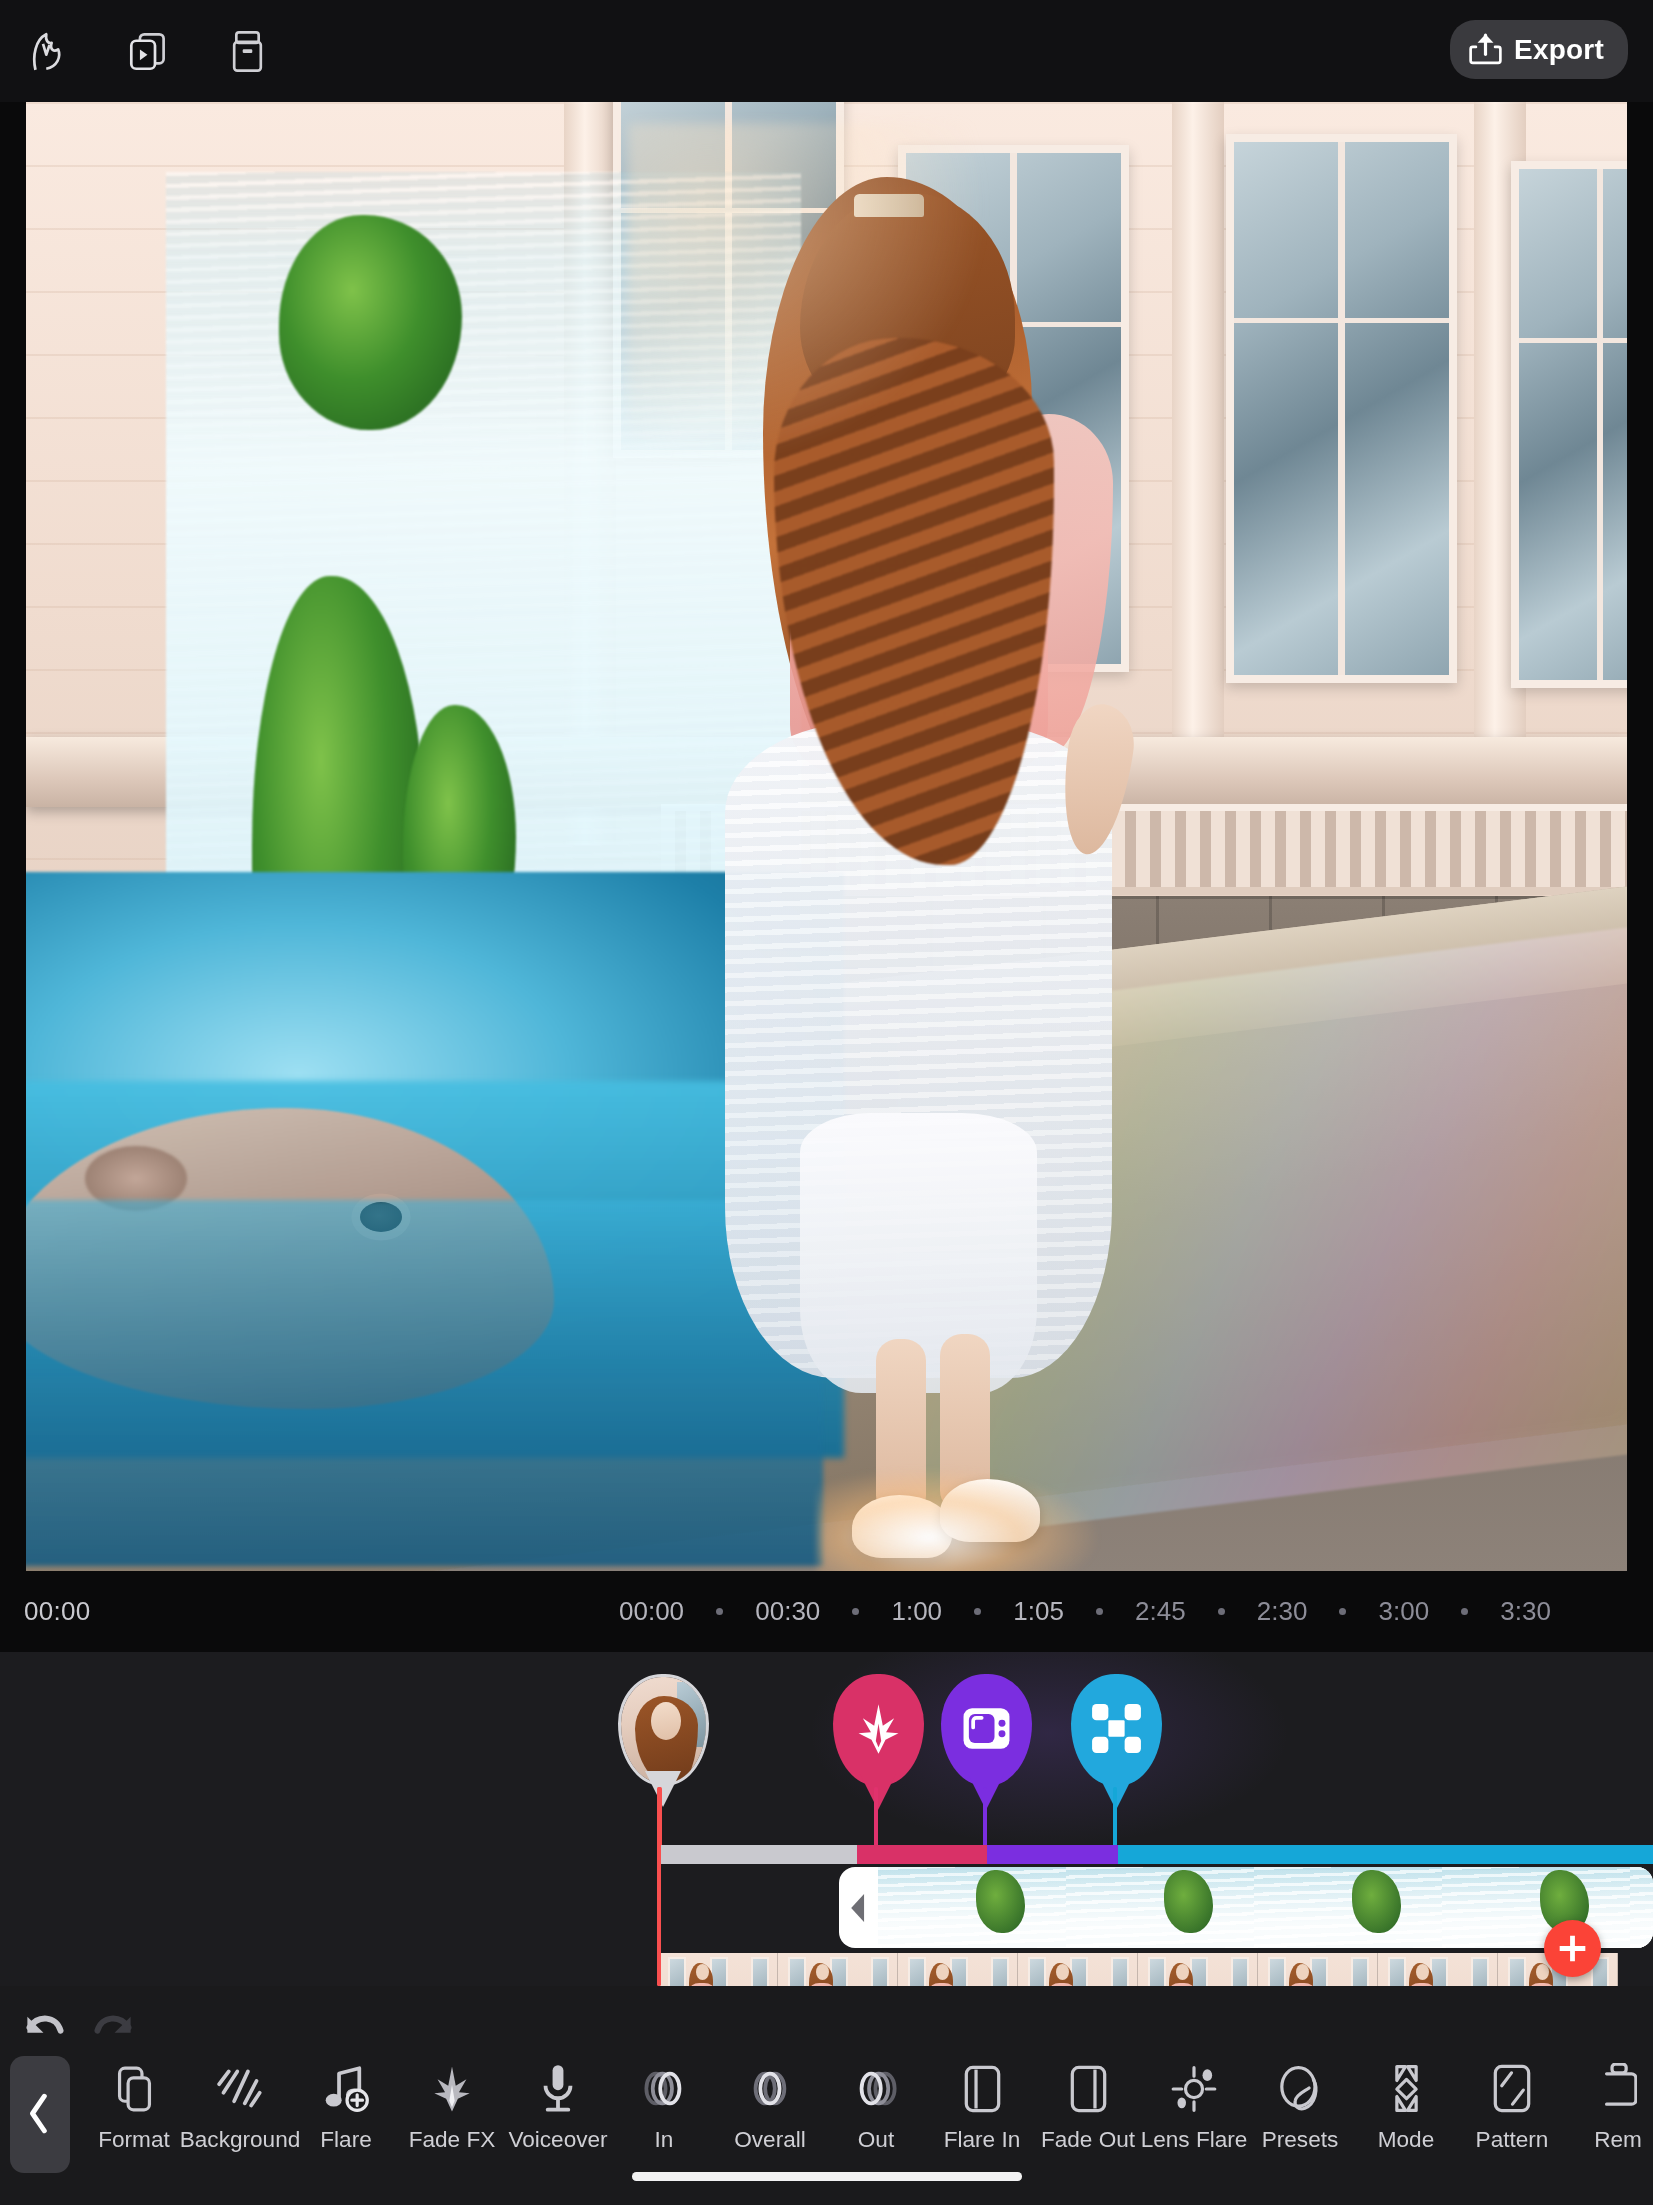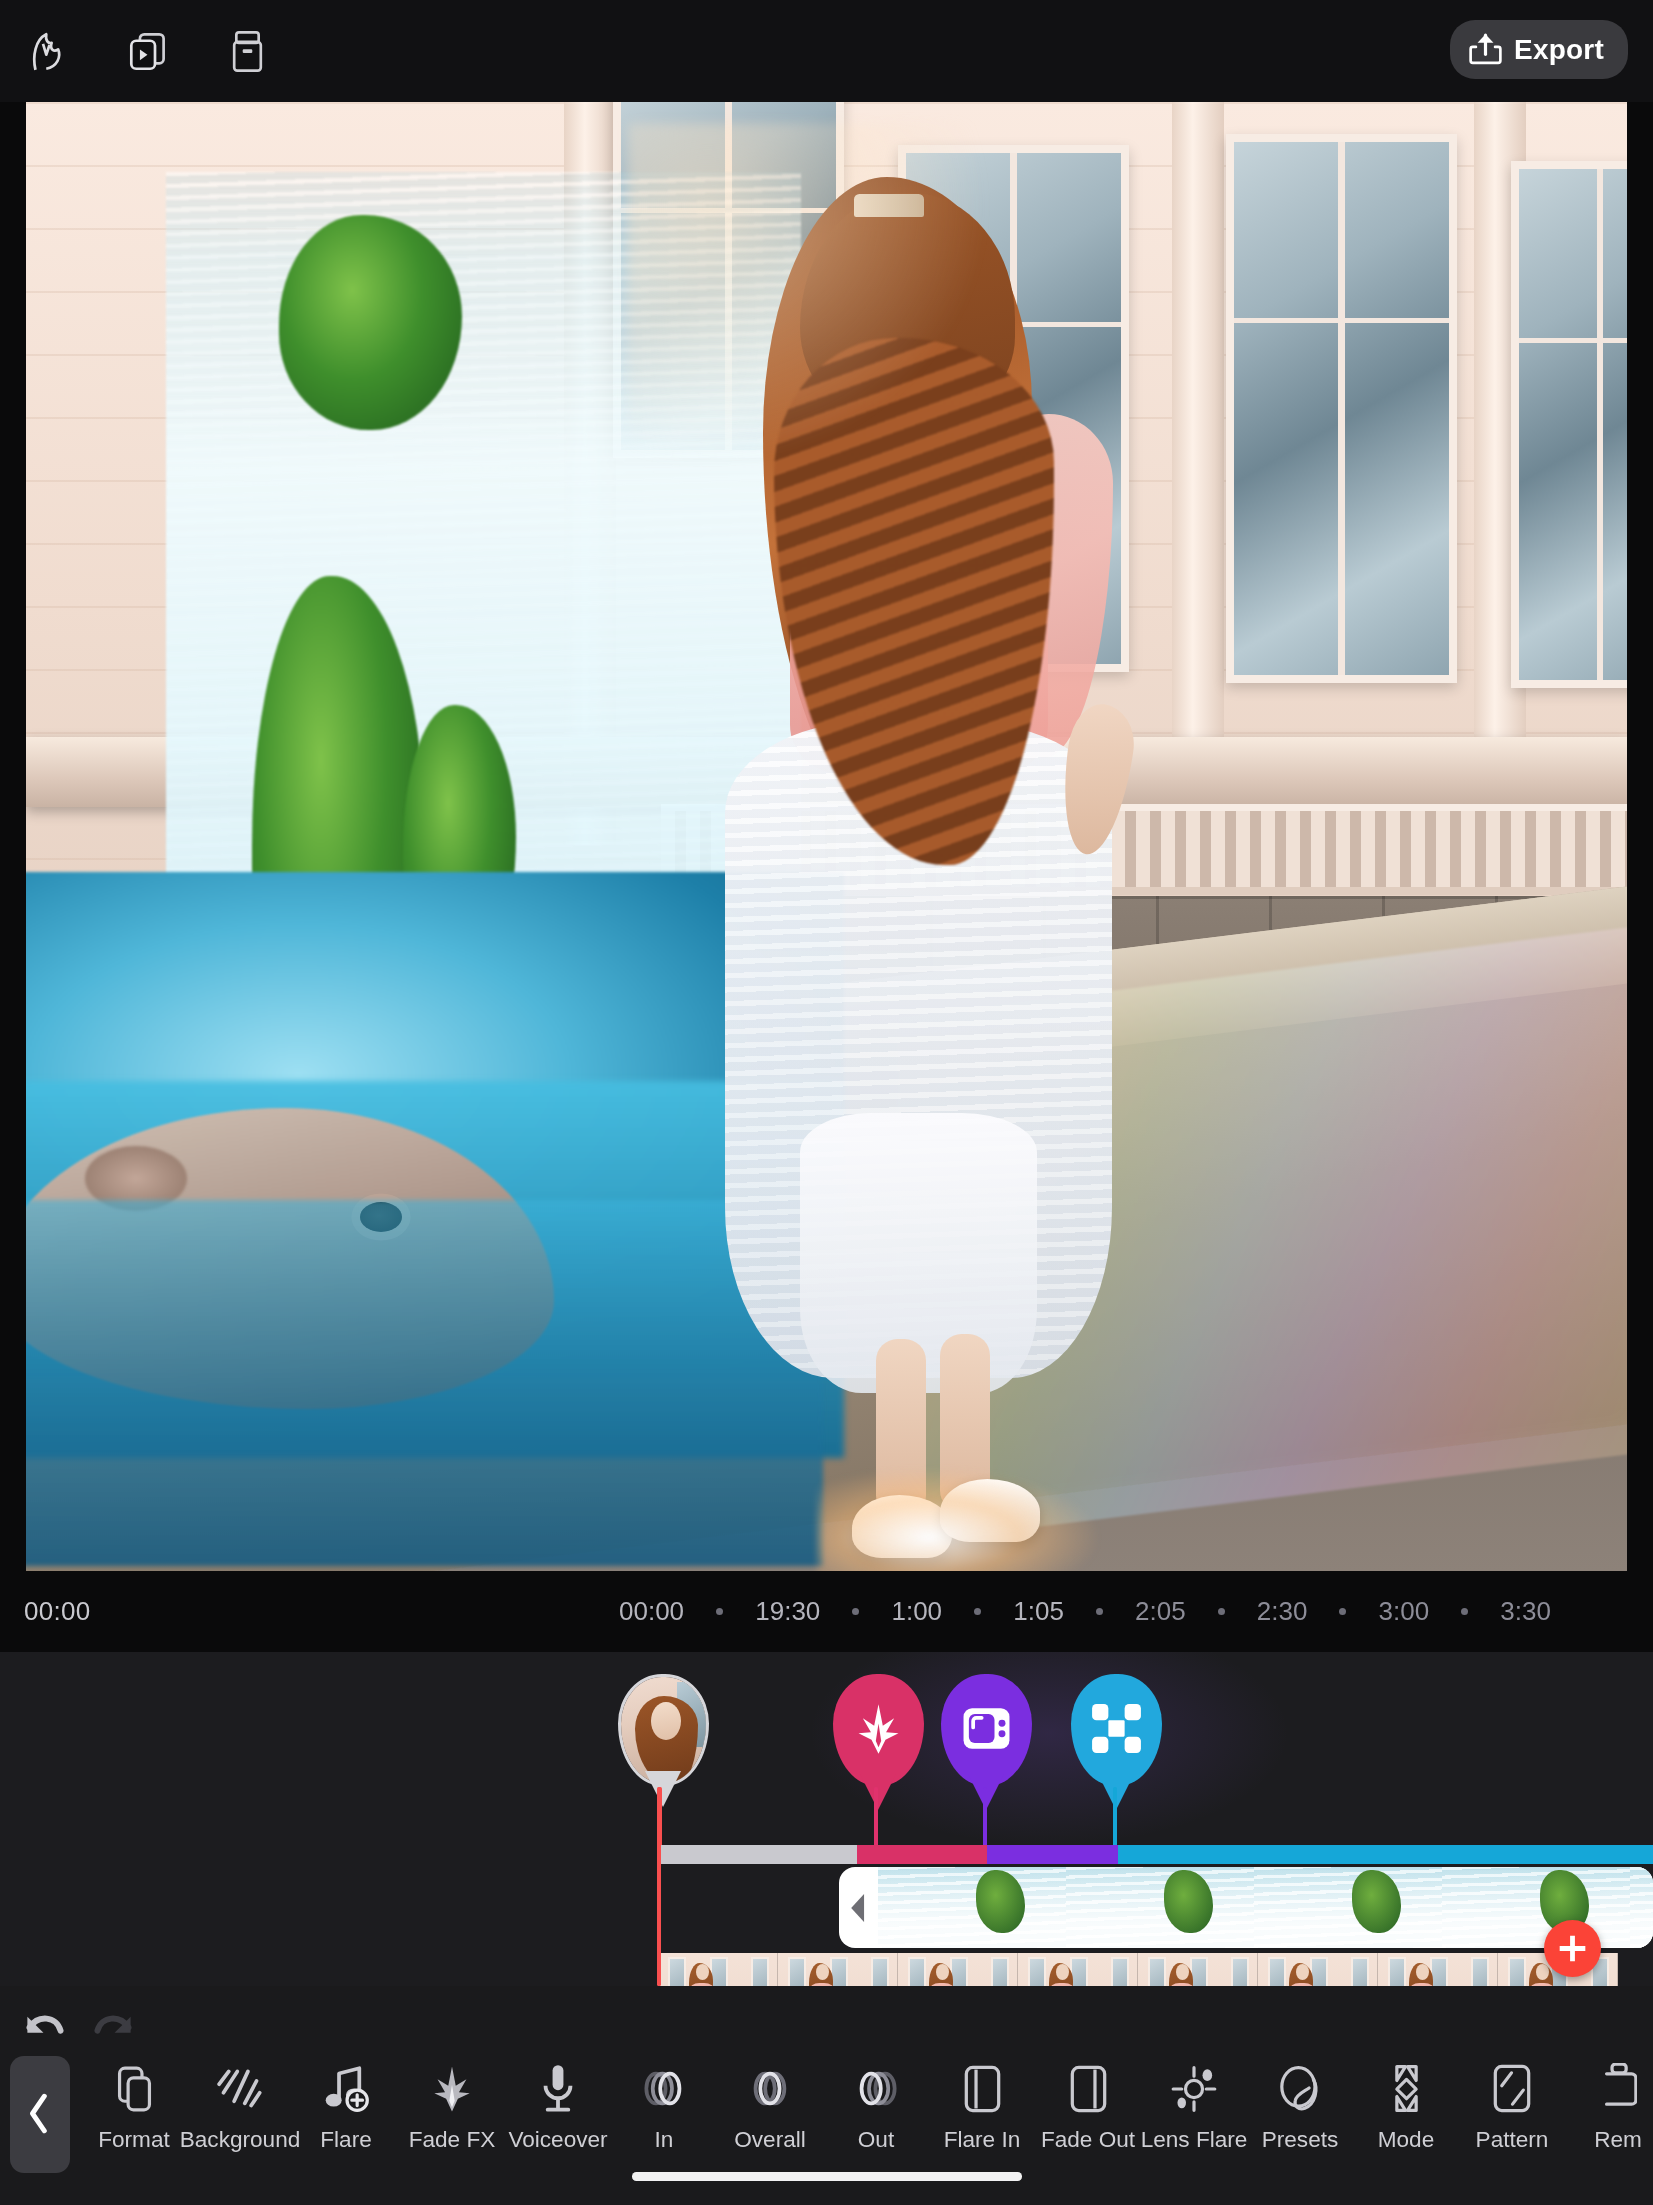--- a/index.html
+++ b/index.html
@@ -553,27 +553,27 @@
         <div class="flare-top"></div>
       </div>
     </div>
   </div>
 
   <div class="ruler">
     <div class="cur-time">00:00</div>
     <div class="ticks">
       <span class="tick">00:00</span>
       <span class="dot"></span>
-      <span class="tick">19:30</span>
+      <span class="tick">00:30</span>
       <span class="dot"></span>
       <span class="tick">1:00</span>
       <span class="dot"></span>
       <span class="tick">1:05</span>
       <span class="dot"></span>
-      <span class="tick dim">2:05</span>
+      <span class="tick dim">2:45</span>
       <span class="dot"></span>
       <span class="tick dim">2:30</span>
       <span class="dot"></span>
       <span class="tick dim">3:00</span>
       <span class="dot"></span>
       <span class="tick dim">3:30</span>
     </div>
 
   </div>
 

